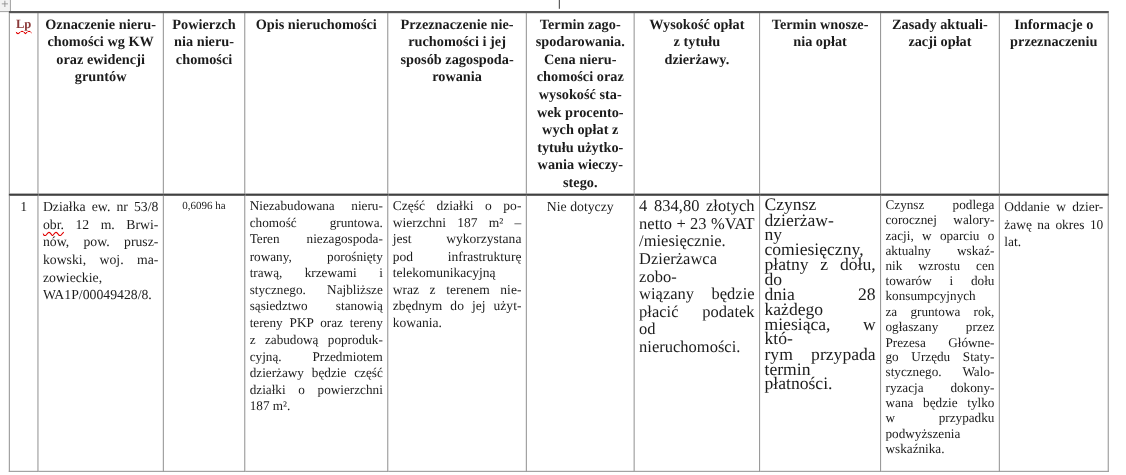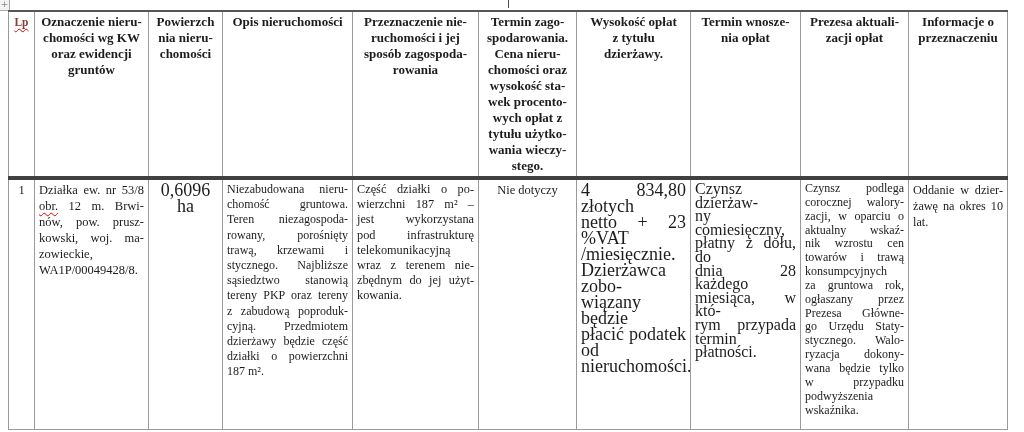--- a/index.html
+++ b/index.html
@@ -20,33 +20,33 @@
   table.doc {
     position:absolute; left:8px; top:10px; width:999px;
     border-collapse:collapse; table-layout:fixed; background:#fff;
     border-top:2px solid #565656;
   }
   th,td {
     border:1px solid #9a9a9a; vertical-align:top; padding:2px 4px; overflow:hidden;
   }
   thead tr { height:162px; }
   tbody tr { height:251px; }
-  thead th { border-bottom:4px solid #404040; font-weight:bold; }
+  thead th { border-bottom:2px solid #404040; font-weight:bold; }
 
   .hdr { font-size:13px; line-height:16px; text-align:center; white-space:pre-line; }
   .lp-hdr { font-size:11.5px; color:#8b3a3a; }
 
   .center { text-align:center; white-space:pre-line; }
   td.c0 { font-size:12.5px; line-height:16px; }
   td.c1 { font-size:12.5px; line-height:16px; }
-  td.c2 { font-size:18px; line-height:16px;margin-top:31px; }
+  td.c2 { font-size:10px; line-height:16px;margin-top:31px; }
   td.c3 { font-size:12px;   line-height:15.2px;margin-left:47px; }
   td.c4 { font-size:12.3px; line-height:15.2px; }
   td.c5 { font-size:12.5px; line-height:16px; }
-  td.c6 { font-size:18px; line-height:16px; }
+  td.c6 { font-size:15px; line-height:16px; }
   td.c7 { font-size:16px;   line-height:13.6px; }
   td.c8 { font-size:12px;   line-height:13.85px; }
   td.c9 { font-size:12.2px; line-height:16px;margin-left:34px; }
 
   .jline { text-align:justify; text-align-last:justify; }
   .jline.last { text-align-last:left; }
 
   .misspell {
     text-decoration:underline wavy #e00000 1px;
     text-underline-offset:2px;
@@ -97,21 +97,21 @@
 wek procento-
 wych opłat z
 tytułu użytko-
 wania wieczy-
 stego.</th>
         <th class="hdr">Wysokość opłat
 z tytułu
 dzierżawy.</th>
         <th class="hdr">Termin wnosze-
 nia opłat</th>
-        <th class="hdr">Prezesa aktuali-
+        <th class="hdr">Zasady aktuali-
 zacji opłat</th>
         <th class="hdr">Informacje o
 przeznaczeniu</th>
       </tr>
     </thead>
     <tbody>
       <tr>
         <td class="c0 center">1</td>
         <td class="c1 squiggle-scope">
             <div class="jline">Działka ew. nr 53/8</div>
@@ -165,21 +165,21 @@
             <div class="jline">miesiąca, w któ-</div>
             <div class="jline">rym przypada</div>
             <div class="jline last">termin płatności.</div>
           </td>
         <td class="c8">
             <div class="jline">Czynsz podlega</div>
             <div class="jline">corocznej walory-</div>
             <div class="jline">zacji, w oparciu o</div>
             <div class="jline">aktualny wskaź-</div>
             <div class="jline">nik wzrostu cen</div>
-            <div class="jline">towarów i trawą</div>
+            <div class="jline">towarów i dołu</div>
             <div class="jline">konsumpcyjnych</div>
             <div class="jline">za gruntowa rok,</div>
             <div class="jline">ogłaszany przez</div>
             <div class="jline">Prezesa Główne-</div>
             <div class="jline">go Urzędu Staty-</div>
             <div class="jline">stycznego. Walo-</div>
             <div class="jline">ryzacja dokony-</div>
             <div class="jline">wana będzie tylko</div>
             <div class="jline">w przypadku</div>
             <div class="jline">podwyższenia</div>

